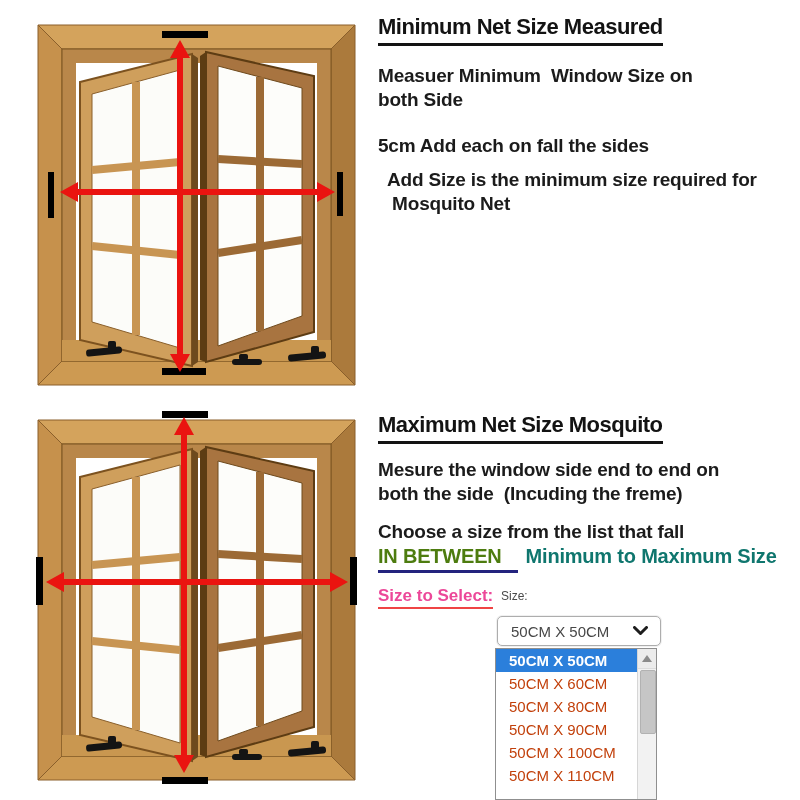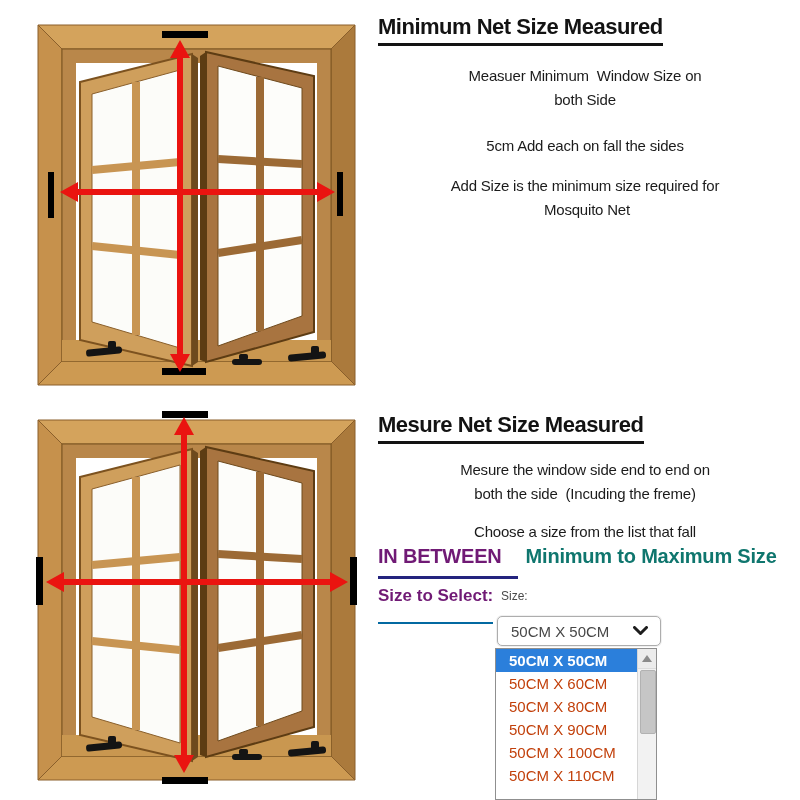--- a/index.html
+++ b/index.html
@@ -22,45 +22,45 @@
     color:#131313;
     border-bottom:3px solid #131313;
     padding-bottom:3px;
     white-space:nowrap;
   }
   #h-min{top:14px;}
   #h-max{top:412px;}
 
   .para{
     position:absolute;left:378px;width:414px;
-    font-size:15px;line-height:24px;font-weight:normal;
-    color:#1b1b1b;white-space:pre-wrap;letter-spacing:-0.2px;text-align:center;
+    font-size:19px;line-height:24px;font-weight:bold;
+    color:#1b1b1b;white-space:pre-wrap;letter-spacing:-0.2px;
   }
   #p-min-1{top:64px;}
   #p-min-2{top:134px;}
-  #p-min-3{top:174px;}
+  #p-min-3{top:168px;margin-left:9px;}
   #p-max-1{top:458px;}
   #p-max-2a{top:520px;}
 
   #p-max-2b{
     position:absolute;left:378px;top:545px;
     font-size:20px;font-weight:bold;letter-spacing:-0.2px;white-space:nowrap;
   }
   .inbetween{
-    color:#701a75;
+    color:#4d7c0f;
     display:inline-block;
     border-bottom:3px solid #23237e;
-    padding-right:16px;margin-right:8px;padding-bottom:8px;
+    padding-right:16px;margin-right:8px;padding-bottom:2px;
   }
   .after-inbetween{color:#0f766e;}
 
   #size-to-select{
     position:absolute;left:378px;top:586px;
-    font-size:17px;font-weight:bold;color:#701a75;
-    border-bottom:2px solid #0369a1;padding-bottom:16px;white-space:nowrap;
+    font-size:17px;font-weight:bold;color:#ec4899;
+    border-bottom:2px solid #ef4444;padding-bottom:1px;white-space:nowrap;
   }
   #size-label{
     position:absolute;left:501px;top:589px;
     font-size:12px;color:#4a4a4a;font-weight:normal;
   }
 
   
   .select-box{
     position:absolute;left:497px;top:616px;width:164px;height:30px;
     background:#fff;border:1px solid #adadad;border-radius:5px;
@@ -181,21 +181,21 @@
   </g>
 </svg>
 
 <div id="h-min" class="heading">Minimum Net Size Measured</div>
 <div id="p-min-1" class="para">Measuer Minimum  Window Size on
 both Side</div>
 <div id="p-min-2" class="para">5cm Add each on fall the sides</div>
 <div id="p-min-3" class="para">Add Size is the minimum size required for
  Mosquito Net</div>
 
-<div id="h-max" class="heading">Mesure Net Size Measured</div>
+<div id="h-max" class="heading">Maximum Net Size Mosquito</div>
 <div id="p-max-1" class="para">Mesure the window side end to end on
 both the side  (Incuding the freme)</div>
 <div id="p-max-2a" class="para">Choose a size from the list that fall</div>
 <div id="p-max-2b">
   <span class="inbetween">IN BETWEEN</span><span class="after-inbetween">Minimum to Maximum Size</span>
 </div>
 
 <div id="size-to-select">Size to Select:</div>
 <div id="size-label">Size:</div>
 

